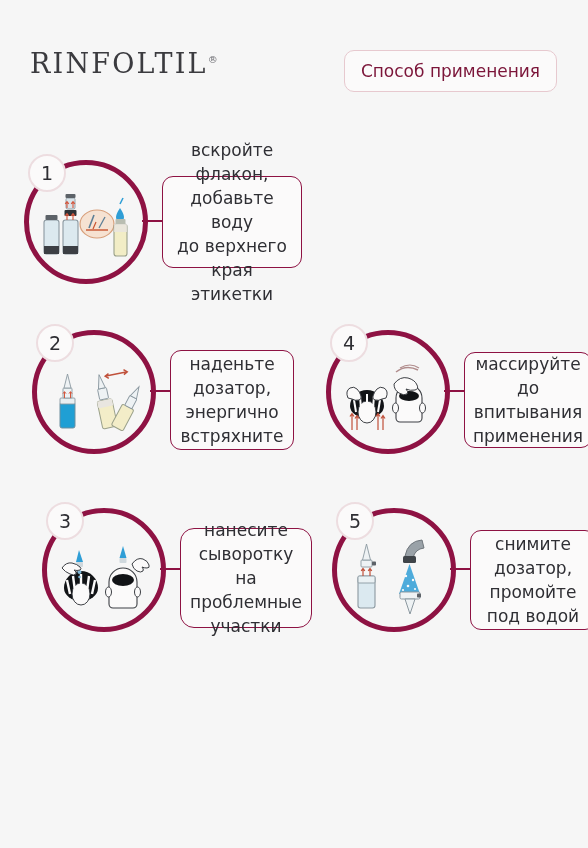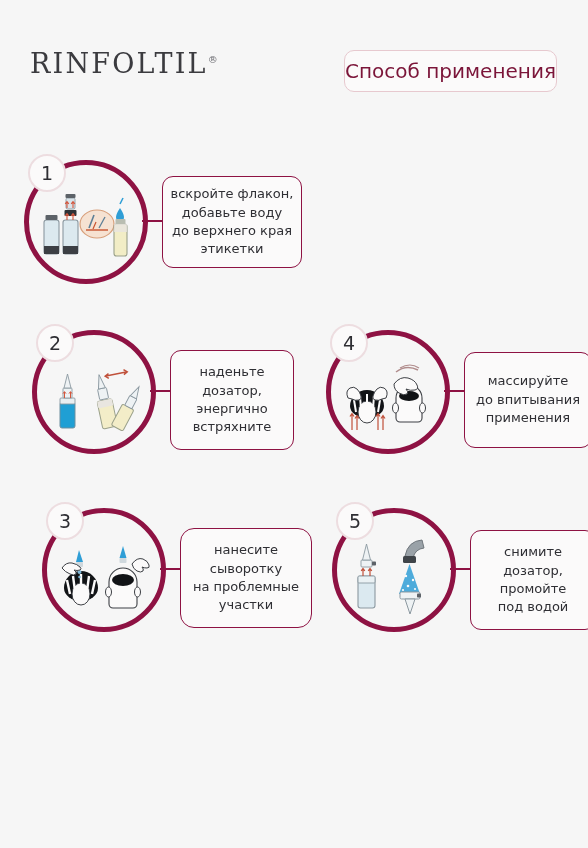--- a/index.html
+++ b/index.html
@@ -54,21 +54,21 @@
     box-sizing: border-box;
     border: 1.6px solid #e7c9cf;
     border-radius: 10px;
     background: #fbfafa;
     display: flex;
     align-items: center;
     justify-content: center;
   }
   .title-badge-label {
     font-family: "DejaVu Sans", sans-serif;
-    font-size: 20px;
+    font-size: 17px;
     color: #7b1539;
     white-space: nowrap;
   }
 
   
   .step {
     position: absolute;
   }
   .circle {
     position: absolute;
@@ -118,21 +118,21 @@
     border: 1.8px solid #8e1243;
     border-radius: 11px;
     background: #fbfafa;
     display: flex;
     align-items: center;
     justify-content: center;
     z-index: 3;
   }
   .callout-text {
     font-family: "DejaVu Sans", sans-serif;
-    font-size: 13px;
+    font-size: 17px;
     line-height: 1.42;
     color: #2f2f34;
     text-align: center;
     padding: 0 7px;
     white-space: pre-line;
   }
 
   .art {
     position: absolute;
     left: 12px;

